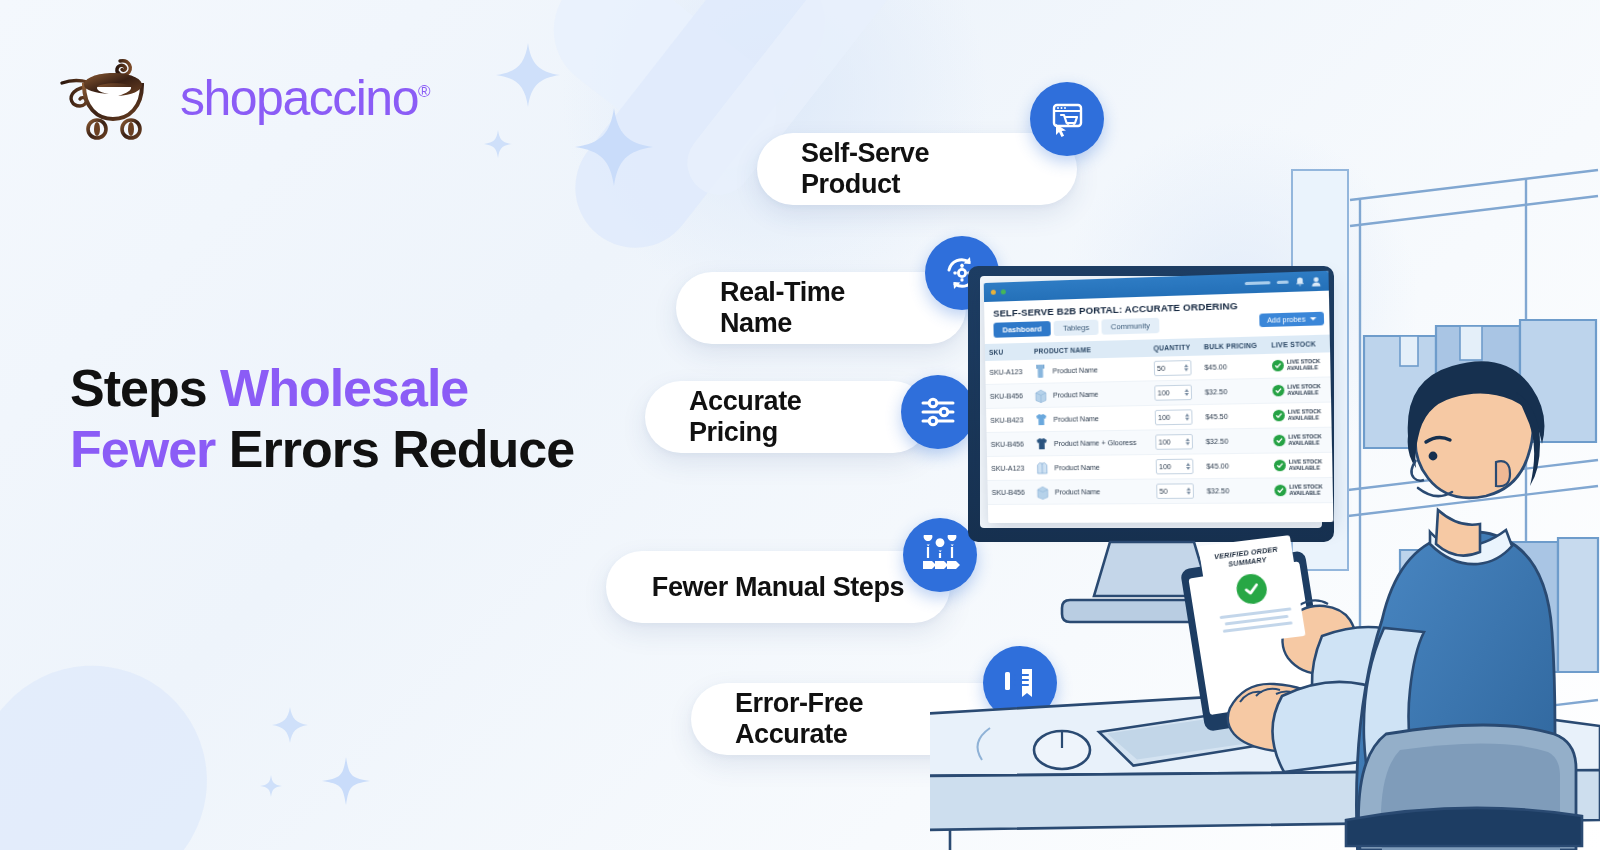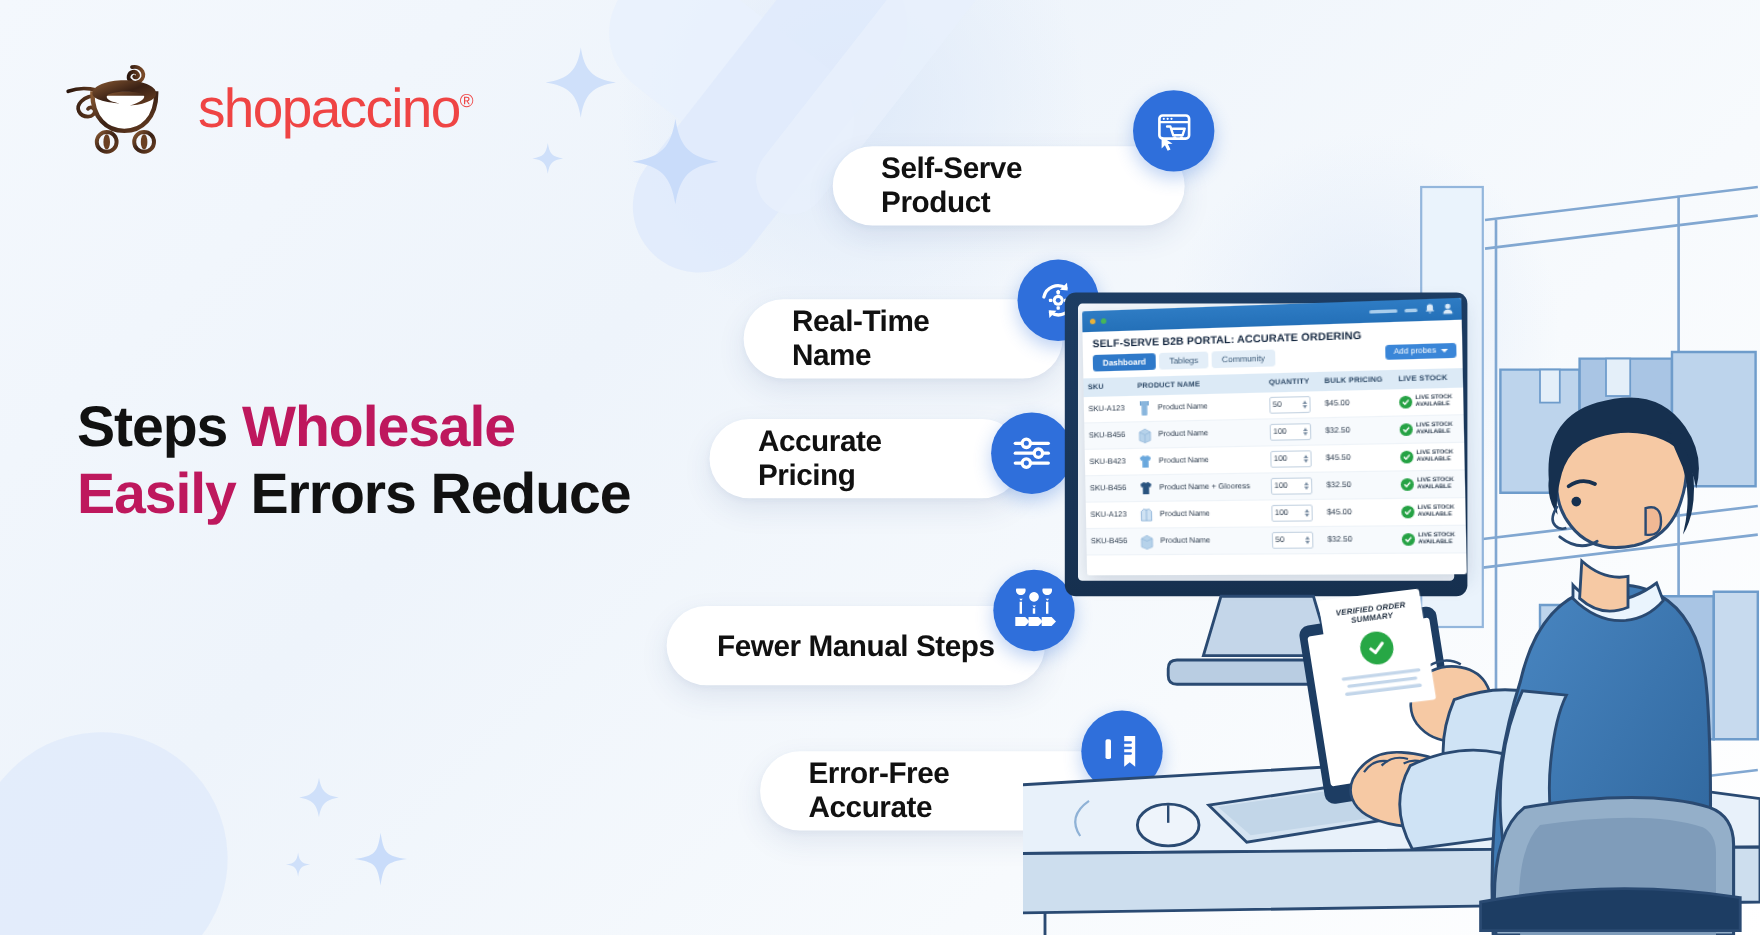--- a/index.html
+++ b/index.html
@@ -23,30 +23,30 @@
     position:absolute; border-radius:50%;
     background:radial-gradient(circle,#dfeaf9 0%,rgba(223,234,249,0) 70%);
   }
 
   .spark { position:absolute; }
   .spark svg { display:block; }
 
   
   .logo-wrap { position:absolute; left:58px; top:55px; display:flex; align-items:center; gap:10px; }
   .logo-mark { width:112px; height:86px; }
-  .logo-text { font-size:50px; letter-spacing:-1.5px; color:#ef4444; font-weight:400;
+  .logo-text { font-size:50px; letter-spacing:-1.5px; color:#8b5cf6; font-weight:400;
     font-family:"Liberation Sans", sans-serif; position:relative;text-align:center; }
   .logo-reg { font-size:17px; vertical-align:super; }
 
   
   .headline {
     position:absolute; left:70px; top:358px; width:560px;
     font-size:52px; line-height:1.17; font-weight:700; color:#111; letter-spacing:-1px;
   }
-  .hl-green { color:#be185d; }
+  .hl-green { color:#8b5cf6; }
 
   
   .pill {
     position:absolute; background:#fff; border-radius:60px;
     box-shadow:0 10px 26px rgba(40,70,130,.10), 0 2px 6px rgba(40,70,130,.05);
     display:flex; align-items:center; justify-content:center;
     font-size:27px; font-weight:600; color:#111; letter-spacing:-.4px;
     padding:0 44px; height:72px;
   }
   .badge {
@@ -202,21 +202,21 @@
       <circle cx="73" cy="74" r="9" fill="none" stroke="url(#lg1)" stroke-width="3.6"></circle>
       <ellipse cx="73" cy="74" rx="3" ry="7" fill="#6b4022"></ellipse>
       <path d="M34 64 h44" stroke="url(#lg1)" stroke-width="3.4" fill="none" stroke-linecap="round"></path>
     </svg>
   </span>
   <span class="logo-text"><span>shopaccino</span><span class="logo-reg">®</span></span>
 </div>
 
 <h1 class="headline">
   <span><span>Steps </span><span class="hl-green">Wholesale</span></span><br>
-  <span><span class="hl-green">Easily</span><span> Errors Reduce</span></span>
+  <span><span class="hl-green">Fewer</span><span> Errors Reduce</span></span>
 </h1>
 
 <div class="pill" style="left:757px;top:133px;width:320px;">
   <span>Self-Serve Product</span>
 </div>
 <div class="badge" style="left:1030px;top:82px;">
   <svg width="40" height="40" viewBox="0 0 40 40" fill="none">
     <rect x="7" y="6" width="27" height="21" rx="3" stroke="#fff" stroke-width="2.4"></rect>
     <path d="M7 12 h27" stroke="#fff" stroke-width="2"></path>
     <circle cx="11" cy="9" r="1" fill="#fff"></circle>

